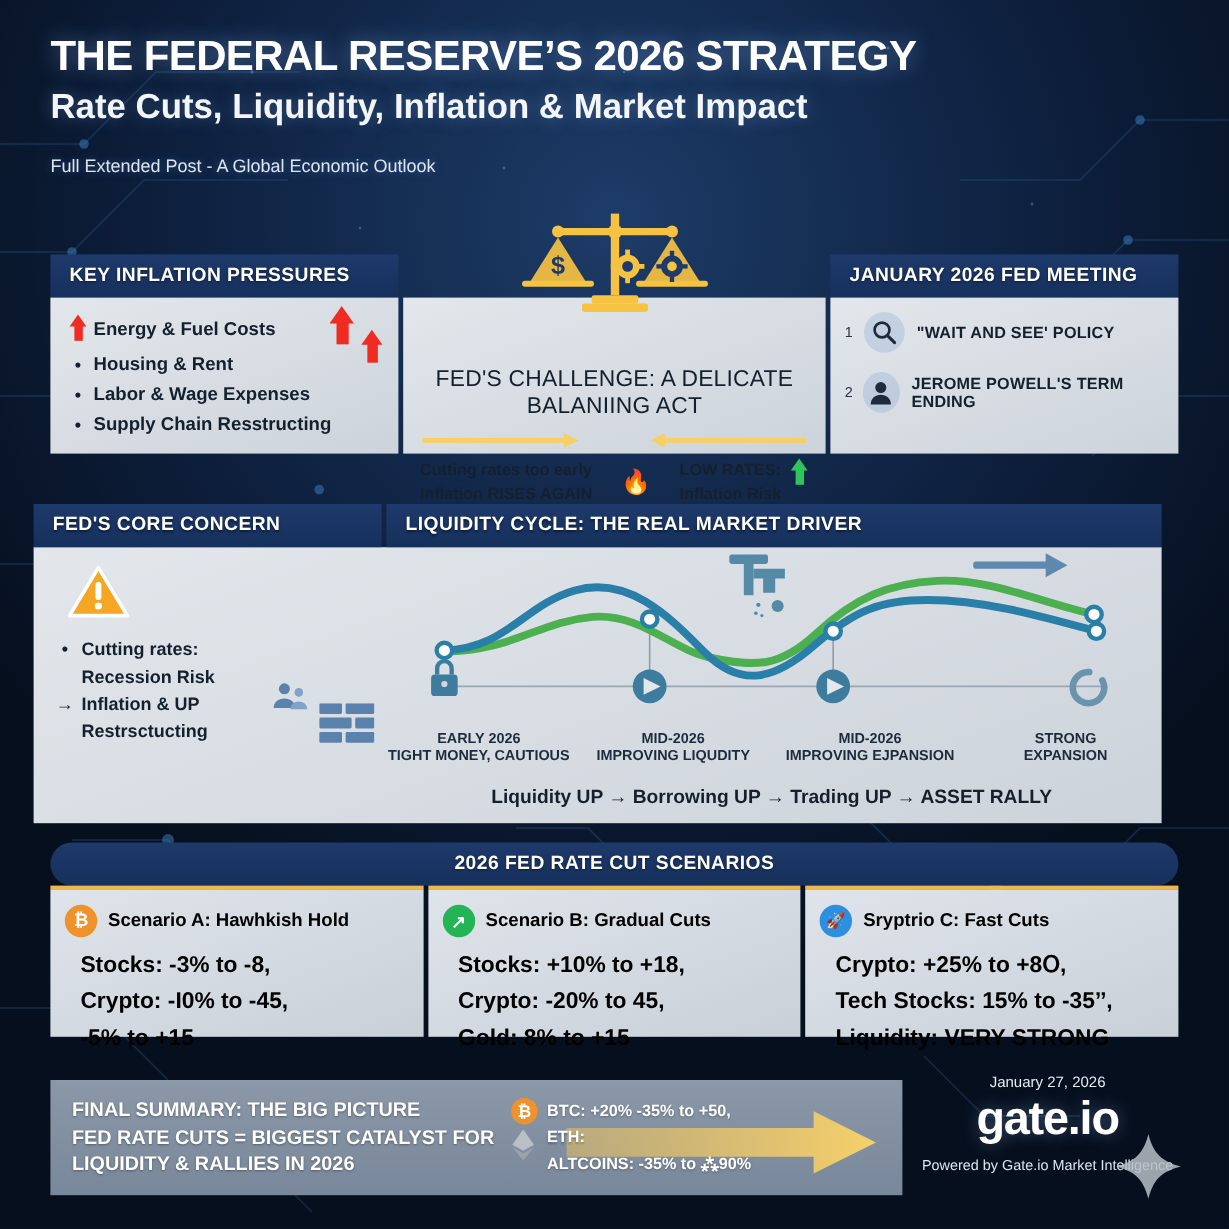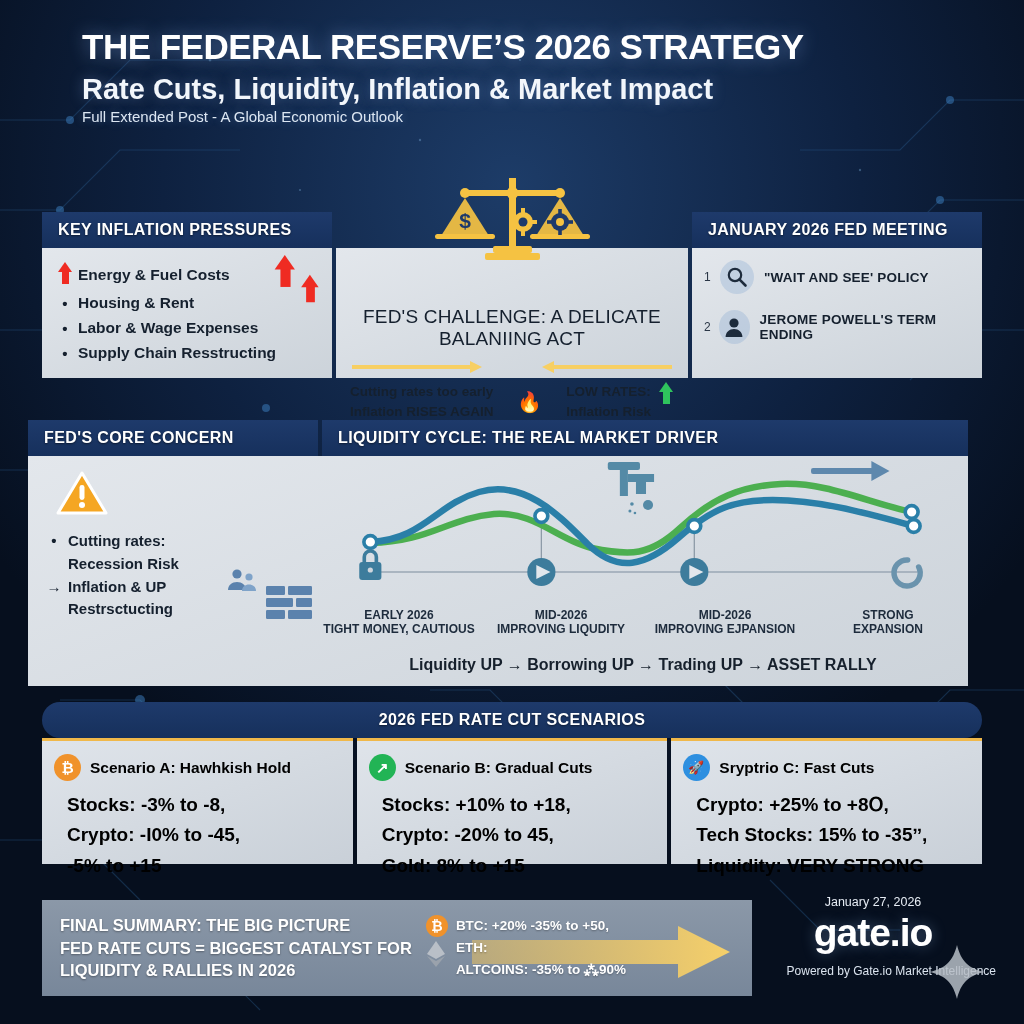--- a/index.html
+++ b/index.html
@@ -4,34 +4,34 @@
 <style>
   * { margin:0; padding:0; box-sizing:border-box; }
   html,body { width:1024px; height:1024px; }
   body {
     font-family:"Liberation Sans", sans-serif;
     background:#0a1628;
     position:relative;
     overflow:hidden;
   }
   #bg-circuit { position:absolute; inset:0; z-index:0; }
-  #page { position:relative; z-index:2; width:1024px; height:929px;padding-left:40px; }
+  #page { position:relative; z-index:2; width:1024px; height:929px; }
 
   
   .header { padding:28px 40px 0 42px; }
   .title-main {
     font-size:35px; font-weight:bold; color:#ffffff; letter-spacing:-0.5px;
     text-shadow:0 0 18px rgba(150,190,255,.45); line-height:1.08;
   }
   .title-sub {
     font-size:29px; font-weight:bold; color:#f2f6fb; margin-top:8px;
     text-shadow:0 0 14px rgba(150,190,255,.35); line-height:1.1;
   }
   .title-tag {
-    font-size:15px; color:#dce6f2; margin-top:2px; font-weight:normal;
+    font-size:15px; color:#dce6f2; margin-top:24px; font-weight:normal;
     text-shadow:0 0 8px rgba(120,170,240,.4);
   }
 
   
   .bar {
     background:linear-gradient(180deg,#1e3a6b 0%,#16305c 100%);
     color:#fff; font-size:16px; font-weight:bold; letter-spacing:.4px;
     padding:9px 16px; text-shadow:0 1px 2px rgba(0,0,0,.5);
   }
   .body-card {
@@ -122,21 +122,21 @@
   .coin-ico-col { width:30px; }
   .coin-lines { font-size:13.5px; font-weight:bold; color:#fff; line-height:1.62; white-space:nowrap;
     text-shadow:0 1px 2px rgba(0,0,0,.3); }
   .big-arrow { position:absolute; left:430px; top:24px; z-index:1; }
 
   .brand { position:absolute; right:28px; top:895px; width:246px; text-align:center; }
   .brand-date { font-size:12.5px; color:#e6ecf4; margin-bottom:4px; }
   .brand-name { font-size:39px; font-weight:bold; color:#fff; letter-spacing:-1px; line-height:1;
     text-shadow:0 0 14px rgba(160,200,255,.35); position:relative; }
   .brand-diamond { position:absolute; right:10px; top:30px; }
-  .brand-foot { font-size:12px; color:#dbe4ef; margin-top:12px;text-align:right; }
+  .brand-foot { font-size:12px; color:#dbe4ef; margin-top:12px; }
 </style>
 </head>
 <body>
 
 <svg id="bg-circuit" width="1024" height="1024" viewBox="0 0 1024 1024">
   <defs>
     <radialGradient id="glow" cx="50%" cy="18%" r="62%">
       <stop offset="0%" stop-color="#1d3c68"></stop>
         <stop offset="55%" stop-color="#0e2140"></stop>
       <stop offset="100%" stop-color="#060f1e"></stop>

